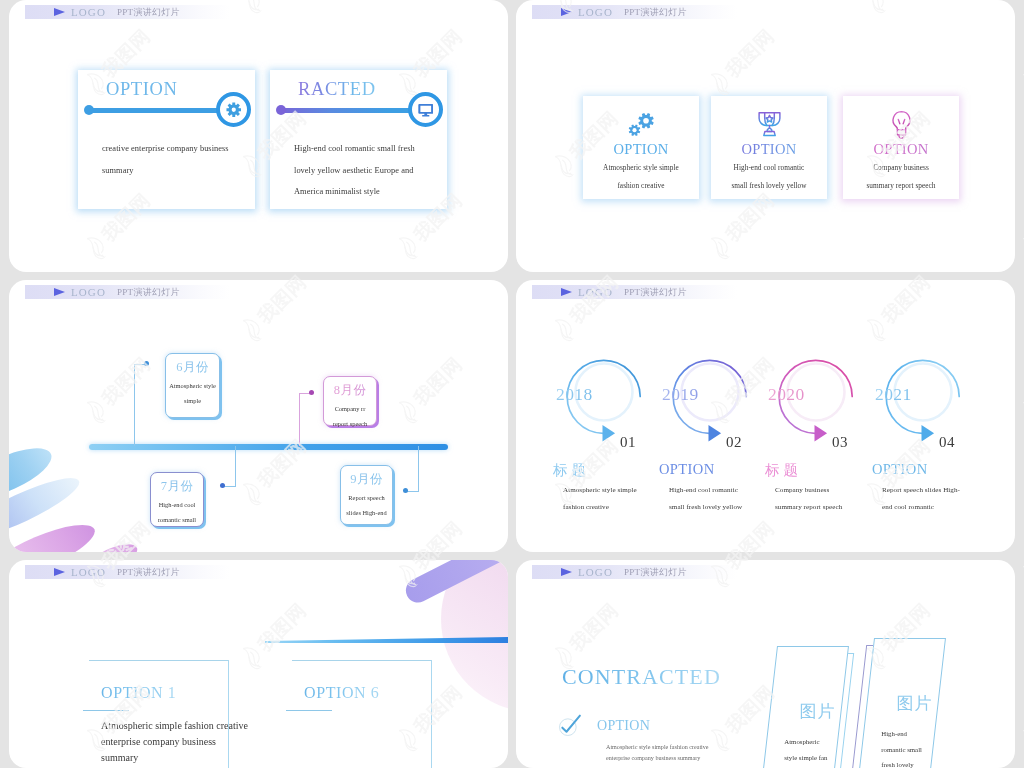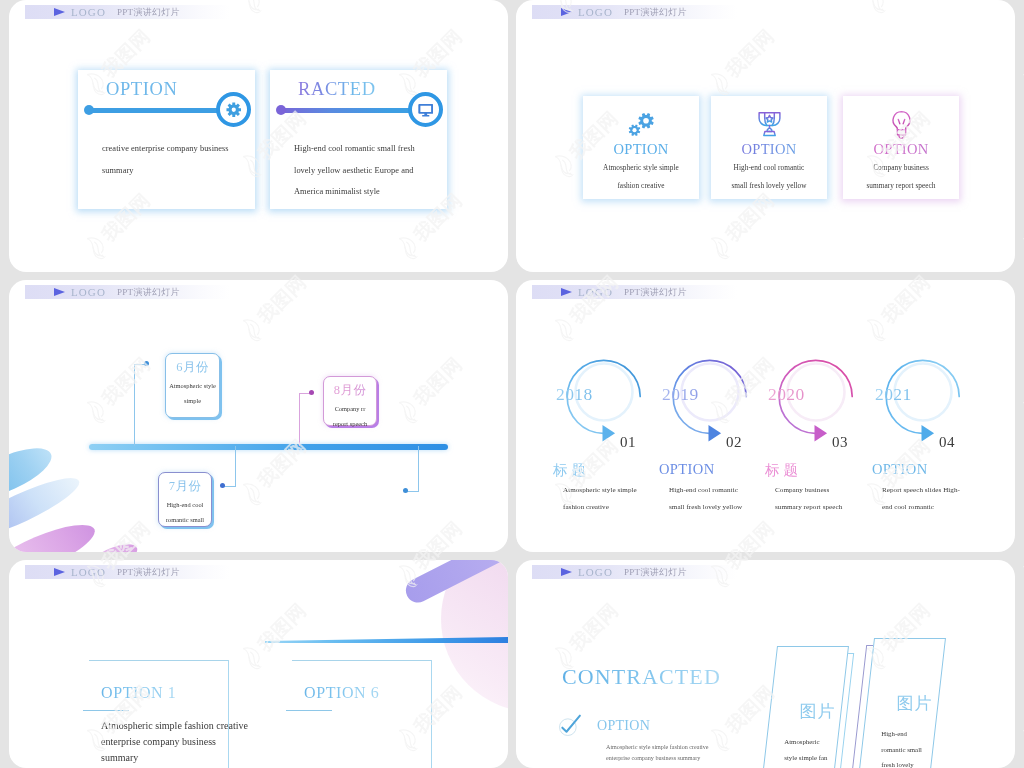--- a/index.html
+++ b/index.html
@@ -317,21 +317,21 @@
       <div class="tmon m-blue">6月份</div>
       <div class="tbody">
         <div>Atmospheric style</div>
         <div>simple</div>
       </div>
     </div>
 
     <div class="cnx" style="left:226px;top:166px;width:1px;height:40px;background:#8dc6ec;"></div>
     <div class="cnx" style="left:214px;top:206px;width:13px;height:1px;background:#8dc6ec;"></div>
     <div class="cdot" style="left:211px;top:203px;background:#3f6fd0;"></div>
-    <div class="tbox b-violet" style="left:149px;top:192px;width:54px;height:55px;">
+    <div class="tbox b-violet" style="left:141px;top:192px;width:54px;height:55px;">
       <div class="tmon m-blue">7月份</div>
       <div class="tbody">
         <div>High-end cool</div>
         <div>romantic small</div>
       </div>
     </div>
 
     <div class="cnx" style="left:290px;top:113px;width:1px;height:53px;background:#d9a3dd;"></div>
     <div class="cnx" style="left:290px;top:113px;width:12px;height:1px;background:#d9a3dd;"></div>
     <div class="cdot" style="left:300px;top:110px;background:#a648b3;"></div>
@@ -339,20 +339,27 @@
       <div class="tmon m-pink">8月份</div>
       <div class="tbody">
         <div>Company rr</div>
         <div>report speech</div>
       </div>
     </div>
 
     <div class="cnx" style="left:409px;top:166px;width:1px;height:45px;background:#8dc6ec;"></div>
     <div class="cnx" style="left:397px;top:211px;width:13px;height:1px;background:#8dc6ec;"></div>
     <div class="cdot" style="left:394px;top:208px;background:#3f8fd8;"></div>
+    <div class="tbox b-blue" style="left:331px;top:185px;width:53px;height:60px;">
+      <div class="tmon m-blue">9月份</div>
+      <div class="tbody">
+        <div>Report speech</div>
+        <div>slides High-end</div>
+      </div>
+    </div>
   </div>
   <div class="slide" id="s4">
     <div class="hdr">
       <div class="tri"></div>
       <div class="logo">LOGO</div>
       <div class="cn">PPT演讲幻灯片</div>
     </div>
 
     <div class="s4col" style="left:50px;">
       <svg class="s4ring" viewBox="0 0 100 100" width="100" height="100">

